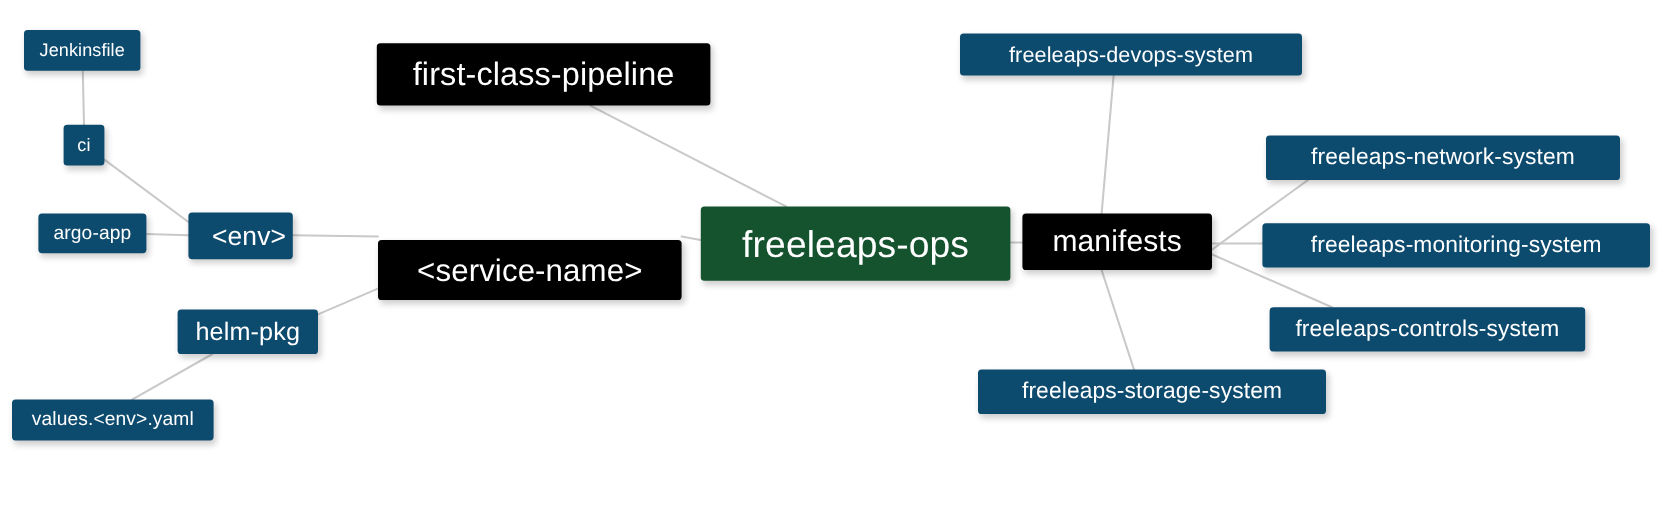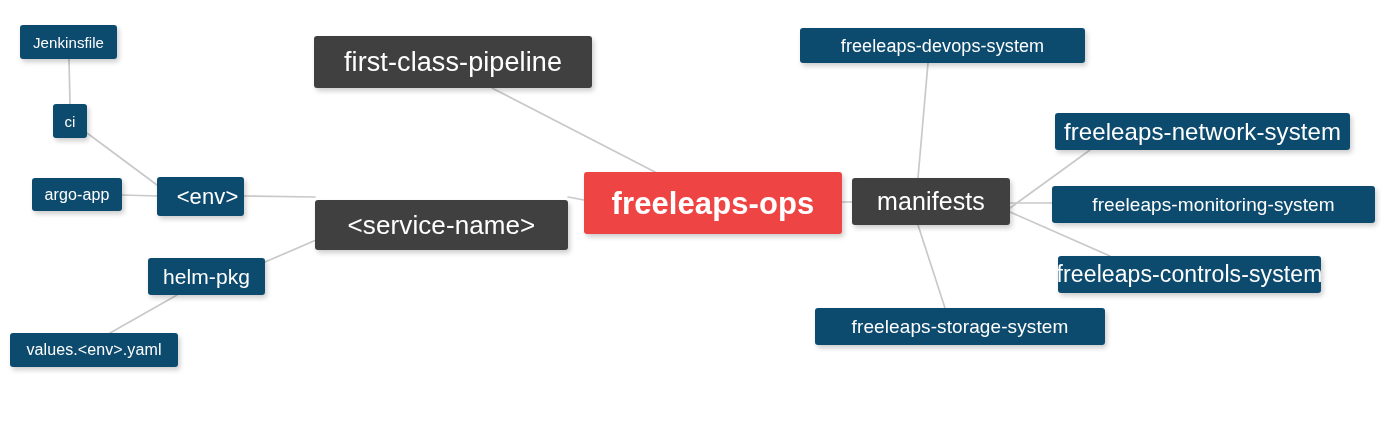--- a/index.html
+++ b/index.html
@@ -30,22 +30,22 @@
     box-sizing:border-box;
     color:#ffffff;
     border-radius:3px;
     white-space:nowrap;
     line-height:1;
     text-align:center;
     box-shadow:2px 3px 5px rgba(0,0,0,0.20);
     padding:0 10px;
     letter-spacing:0.1px;
   }
-  .n-root       { background:#ef4444;font-weight:bold; }
-  .n-blue       { background:#404040; }
+  .n-root       { background:#14532d; }
+  .n-blue       { background:#000000; }
   .n-green      { background:#0c4a6e; }
   .n-orange     { background:#0c4a6e; }
   .n-red        { background:#0c4a6e; }
 </style>
 </head>
 <body>
 
 <div id="canvas">
   <svg id="edges" viewBox="0 0 1390 421" xmlns="http://www.w3.org/2000/svg">
       <line x1="69" y1="59" x2="70" y2="104" stroke="#c9c9c9" stroke-width="1.7" stroke-linecap="round"></line>
@@ -68,18 +68,18 @@
       <div class="node n-red" style="left: 53px; top: 104px; width: 34px; height: 34px; font-size: 15px;">ci</div>
       <div class="node n-red" style="left: 32px; top: 178px; width: 90px; height: 33px; font-size: 16px;">argo-app</div>
       <div class="node n-green" style="left: 157px; top: 177px; width: 87px; height: 39px; font-size: 22px; padding-left: 24px;">&lt;env&gt;</div>
       <div class="node n-green" style="left: 148px; top: 258px; width: 117px; height: 37px; font-size: 21px;">helm-pkg</div>
       <div class="node n-red" style="left: 10px; top: 333px; width: 168px; height: 34px; font-size: 16px;">values.&lt;env&gt;.yaml</div>
       <div class="node n-blue" style="left: 314px; top: 36px; width: 278px; height: 52px; font-size: 27px;">first-class-pipeline</div>
       <div class="node n-blue" style="left: 315px; top: 172px; width: 253px; height: 50px; font-size: 26px; margin-top: 28px;">&lt;service-name&gt;</div>
       <div class="node n-root" style="left: 584px; top: 172px; width: 258px; height: 62px; font-size: 31px;">freeleaps-ops</div>
       <div class="node n-blue" style="left: 852px; top: 178px; width: 158px; height: 47px; font-size: 25px;">manifests</div>
       <div class="node n-green" style="left: 800px; top: 28px; width: 285px; height: 35px; font-size: 18px;">freeleaps-devops-system</div>
-      <div class="node n-green" style="left: 1055px; top: 113px; width: 295px; height: 37px; font-size: 24px;">freeleaps-network-system</div>
+      <div class="node n-green" style="left: 1055px; top: 113px; width: 295px; height: 37px; font-size: 19px;">freeleaps-network-system</div>
       <div class="node n-green" style="left: 1052px; top: 186px; width: 323px; height: 37px; font-size: 19px;">freeleaps-monitoring-system</div>
-      <div class="node n-green" style="left: 1058px; top: 256px; width: 263px; height: 37px; font-size: 23px;">freeleaps-controls-system</div>
+      <div class="node n-green" style="left: 1058px; top: 256px; width: 263px; height: 37px; font-size: 19px;">freeleaps-controls-system</div>
       <div class="node n-green" style="left: 815px; top: 308px; width: 290px; height: 37px; font-size: 19px;">freeleaps-storage-system</div>
     </div>
 </div>
 
 </body></html>

